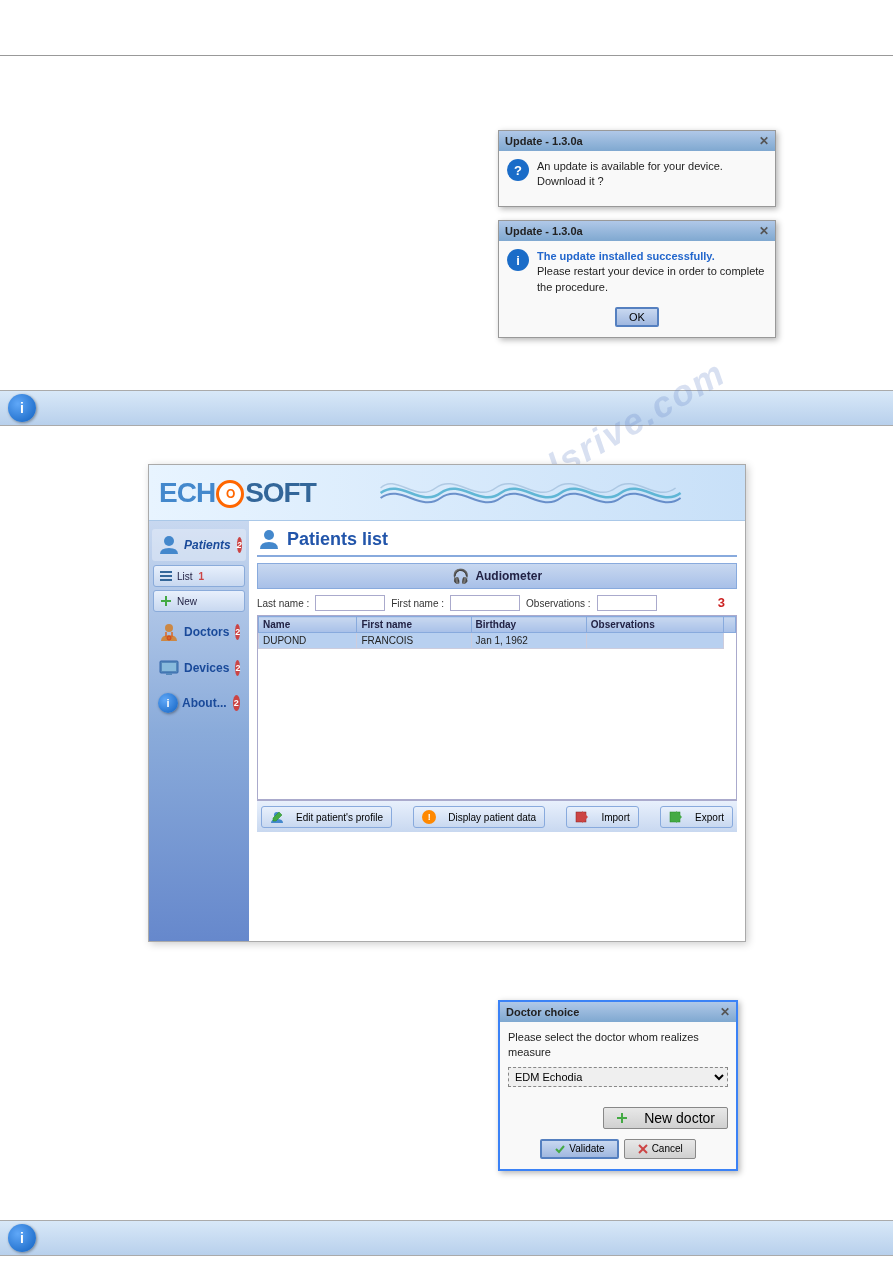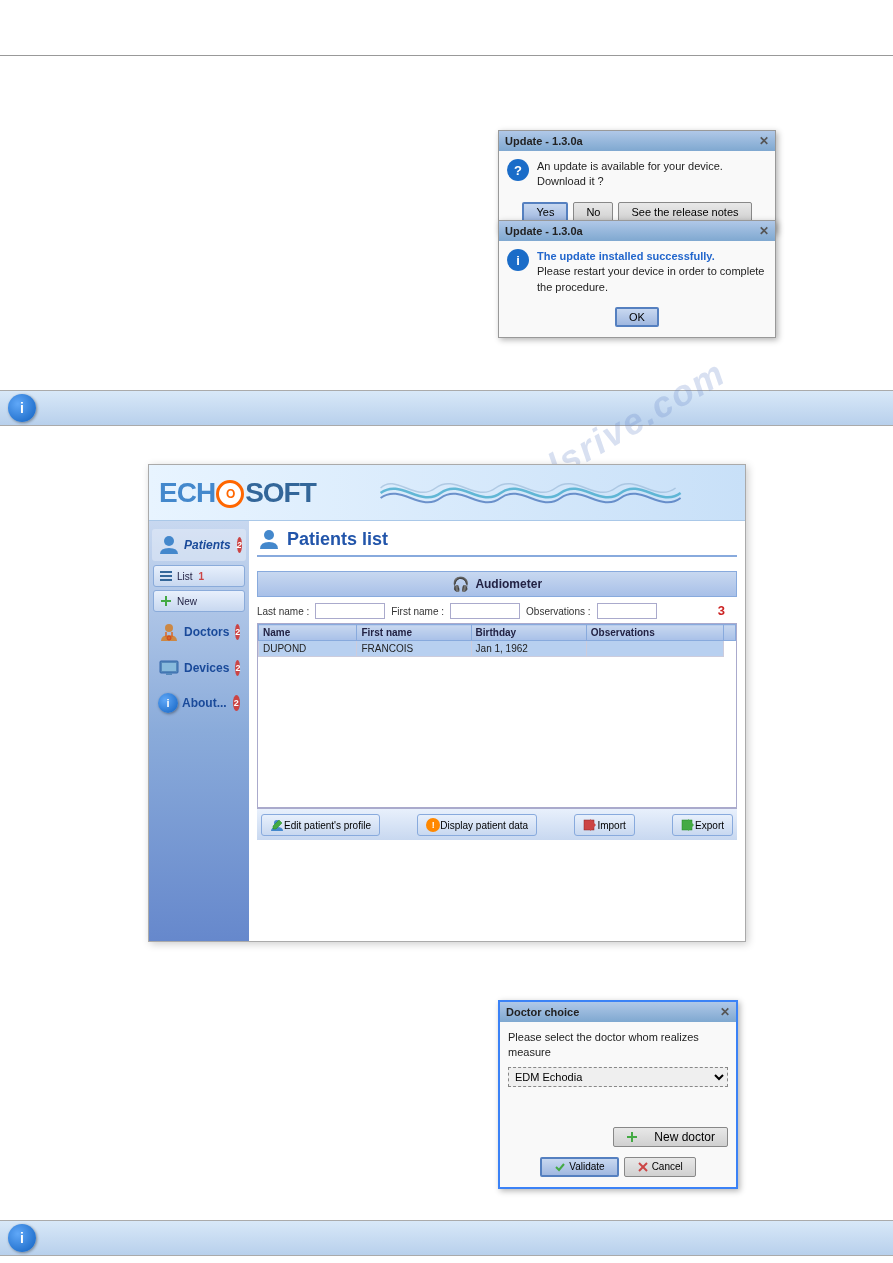--- a/index.html
+++ b/index.html
@@ -282,21 +282,21 @@
       background: #fff;
     }
 
     
     .patients-header {
       display: flex;
       align-items: center;
       gap: 6px;
       border-bottom: 2px solid #88aadd;
       padding-bottom: 4px;
-      margin-bottom: 14px;
+      margin-bottom: 6px;
     }
     .patients-title {
       font-size: 18px;
       font-weight: bold;
       color: #2255aa;
     }
     .person-icon-lg {
       width: 24px;
       height: 24px;
     }
@@ -372,21 +372,21 @@
       display: flex;
       justify-content: space-between;
       padding: 5px 4px 4px 4px;
       background: linear-gradient(to bottom, #e8f0fc, #c8d8f0);
       border-top: 1px solid #aac;
       gap: 4px;
     }
     .bottom-btn {
       display: flex;
       align-items: center;
-      gap: 0;
+      gap: 12px;
       padding: 3px 8px;
       font-size: 10px;
       background: linear-gradient(to bottom, #e8f0fc, #c8d8f0);
       border: 1px solid #88aadd;
       border-radius: 3px;
       cursor: pointer;
     }
 
     
     .badge-circle {
@@ -451,25 +451,20 @@
     <span>Update - 1.3.0a</span>
     <span class="dialog-close">✕</span>
   </div>
   <div class="dialog-body">
     <div class="dialog-icon-row">
       <div class="question-icon">?</div>
       <div>
         <div class="dialog-text">An update is available for your device.</div>
         <div class="dialog-text">Download it ?</div>
       </div>
-    </div>
-    <div class="dialog-buttons">
-      <button class="dlg-btn active">Yes</button>
-      <button class="dlg-btn">No</button>
-      <button class="dlg-btn">See the release notes</button>
     </div>
   </div>
 </div>
 
 <div class="update-dialog-2">
   <div class="dialog-titlebar">
     <span>Update - 1.3.0a</span>
     <span class="dialog-close">✕</span>
   </div>
   <div class="dialog-body">
@@ -661,21 +656,21 @@
   <div class="dialog-titlebar">
     <span>Doctor choice</span>
     <span class="dialog-close">✕</span>
   </div>
   <div class="dialog-body">
     <div class="dialog-text" style="margin-bottom:6px;">Please select the doctor whom realizes measure</div>
     <select style="width:100%;margin-bottom:20px;font-size:11px;border:1px dashed #888;padding:2px;">
       <option value="EDM Echodia">EDM Echodia</option>
     </select>
     <div style="text-align:right;margin-bottom:6px;">
-      <button class="dlg-btn" style="font-size:12px;display:inline-flex;align-items:center;gap:16px;margin-top:20px;">
+      <button class="dlg-btn" style="font-size:14px;display:inline-flex;align-items:center;gap:16px;">
         <svg width="12" height="12" viewBox="0 0 12 12">
           <rect x="5" y="1" width="2" height="10" fill="#44aa44"></rect>
           <rect x="1" y="5" width="10" height="2" fill="#44aa44"></rect>
         </svg>
         <span>New doctor</span>
       </button>
     </div>
     <div class="dialog-buttons">
       <button class="dlg-btn active" style="display:inline-flex;align-items:center;gap:3px;font-size:10px;">
         <svg width="12" height="12" viewBox="0 0 12 12">

